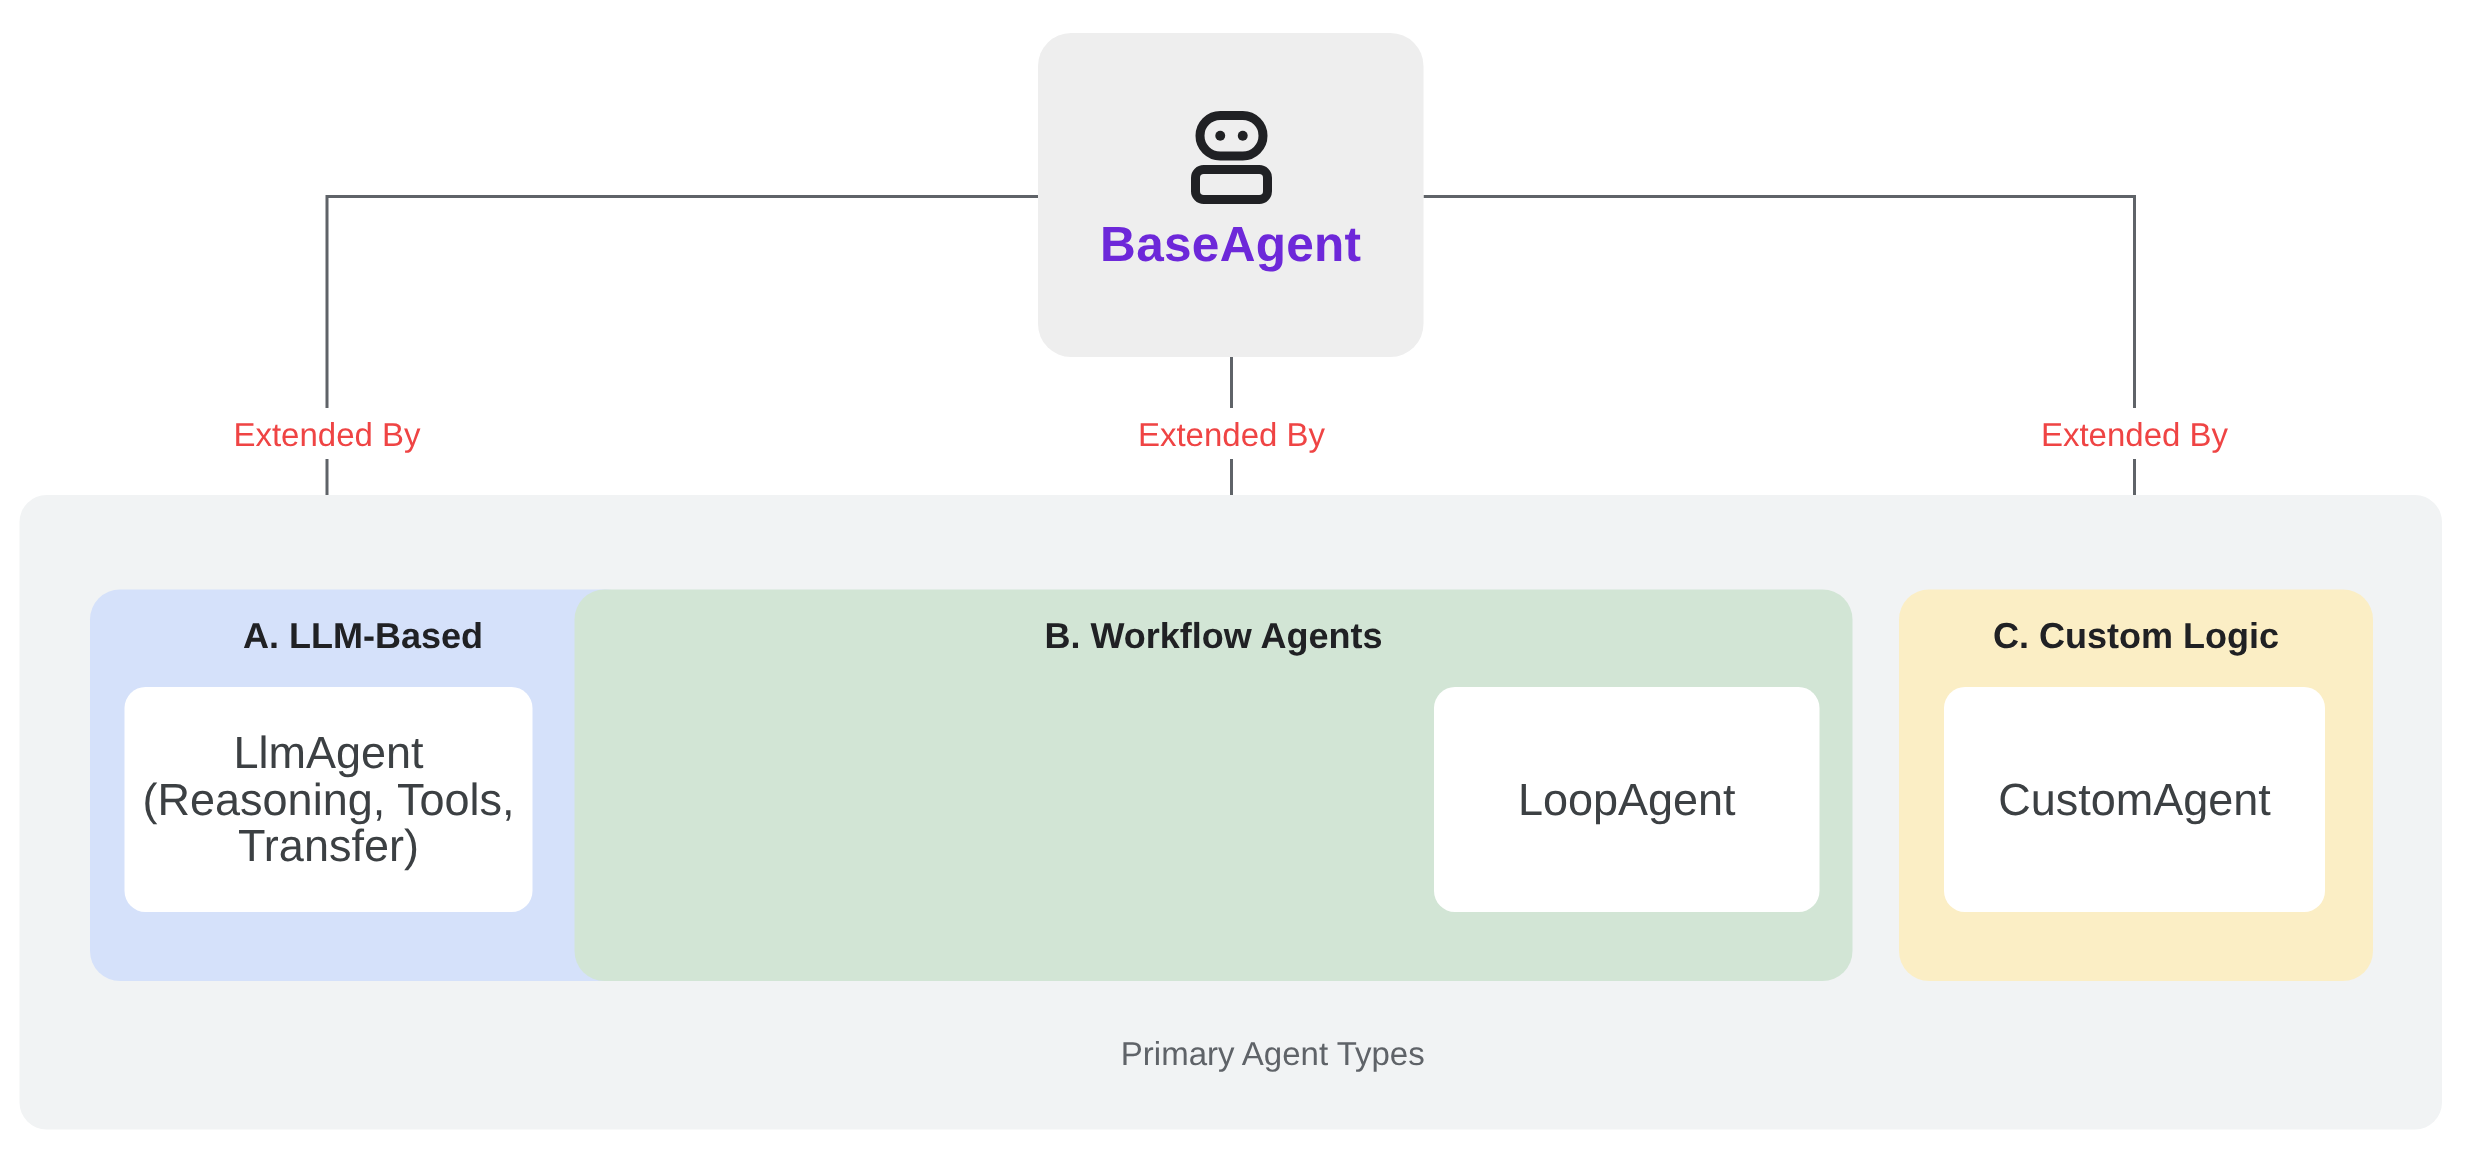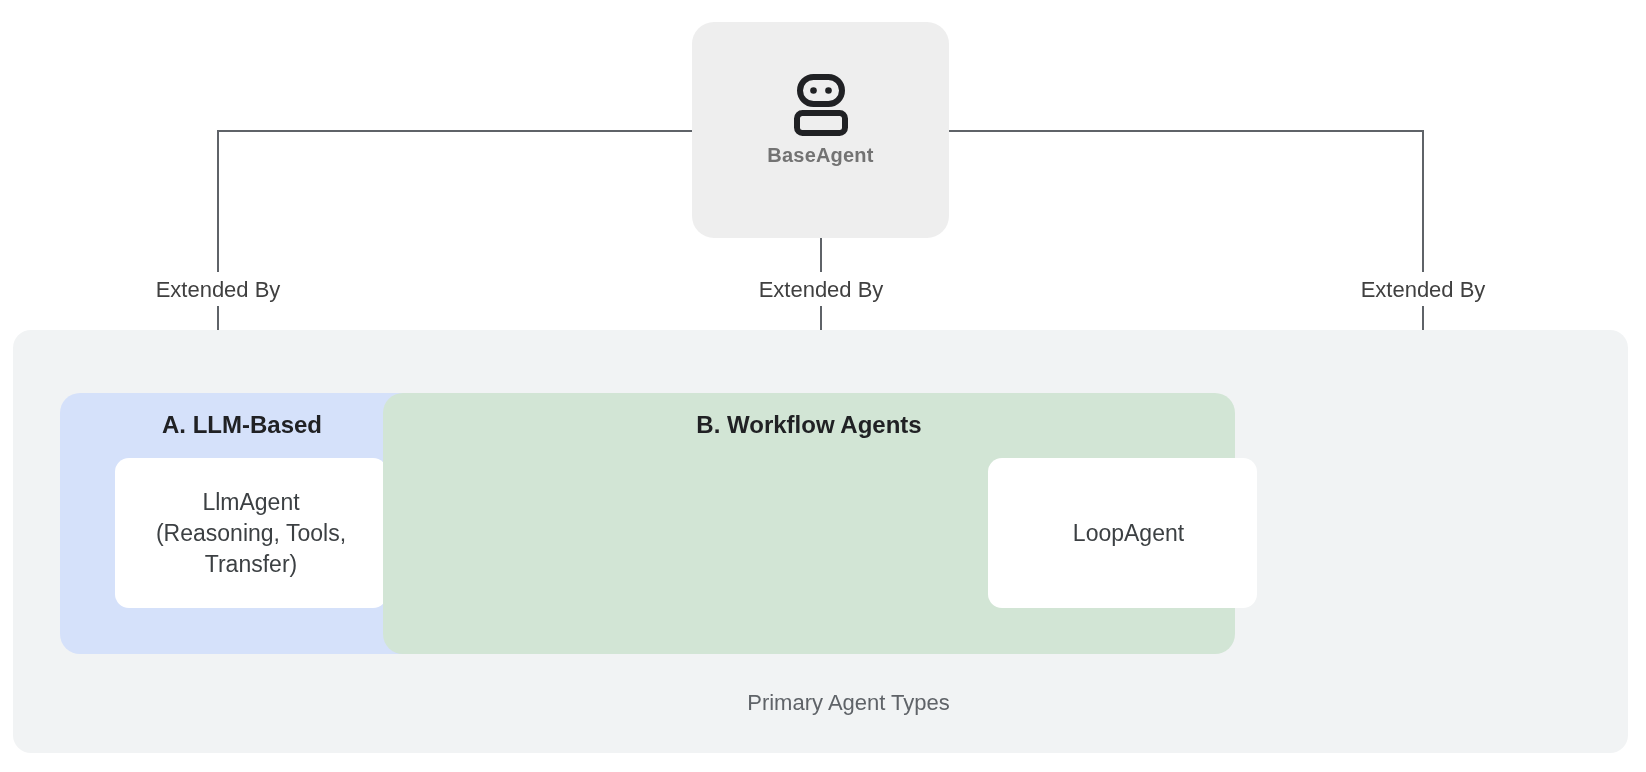--- a/index.html
+++ b/index.html
@@ -29,21 +29,21 @@
     stroke-width: 2;
   }
   .edge-arrowhead { fill: #5f6368; stroke: none; }
 
   .edge-label {
     position: absolute;
     top: 277px;
     transform: translateX(-50%);
     font-size: 22px;
     line-height: 26px;
-    color: #404040;
+    color: #ef4444;
     white-space: nowrap;
   }
   .edge-label.left   { left: 218px; }
   .edge-label.middle { left: 821px; }
   .edge-label.right  { left: 1423px; }
 
   
   .base-node {
     position: absolute;
     left: 692px;
@@ -57,23 +57,23 @@
     align-items: center;
   }
   .robot-icon {
     margin-top: 52px;
     width: 54px;
     height: 62px;
     display: block;
   }
   .base-label {
     margin-top: 8px;
-    font-size: 20px;
+    font-size: 33px;
     font-weight: 700;
-    color: #737373;
+    color: #6d28d9;
     letter-spacing: 0.2px;
   }
 
   
   .panel {
     position: absolute;
     left: 13px;
     top: 330px;
     width: 1615px;
     height: 423px;
@@ -105,30 +105,29 @@
   .card {
     position: absolute;
     top: 65px;
     height: 150px;
     background: #ffffff;
     border-radius: 14px;
     display: flex;
     align-items: center;
     justify-content: center;
     text-align: center;
-    font-size: 23px;
+    font-size: 30px;
     line-height: 31px;
     color: #3c4043;
     white-space: pre-line;
-    margin-left: 32px;
   }
   .card-a  { left: 23px;  width: 272px; }
   .card-b1 { left: 23px;  width: 257px; }
   .card-b2 { left: 298px; width: 257px; }
-  .card-b3 { left: 573px; width: 257px; padding-left: 12px; }
+  .card-b3 { left: 573px; width: 257px; }
   .card-c  { left: 30px;  width: 254px; }
 
   .panel-caption {
     position: absolute;
     top: 360px;
     left: 0;
     width: 100%;
     text-align: center;
     font-size: 22px;
     line-height: 26px;
@@ -177,17 +176,21 @@
       <div class="card card-a">LlmAgent
 (Reasoning, Tools,
 Transfer)</div>
     </div>
 
     <div class="section section-b" style="background-color: rgb(210, 229, 213);">
       <div class="section-title">B. Workflow Agents</div>
       <div class="card card-b3">LoopAgent</div>
     </div>
 
+    <div class="section section-c" style="background-color: rgb(251, 238, 197);">
+      <div class="section-title">C. Custom Logic</div>
+      <div class="card card-c">CustomAgent</div>
+    </div>
 
     <div class="panel-caption">Primary Agent Types</div>
   </div>
 
 </div>
 
 </body></html>

